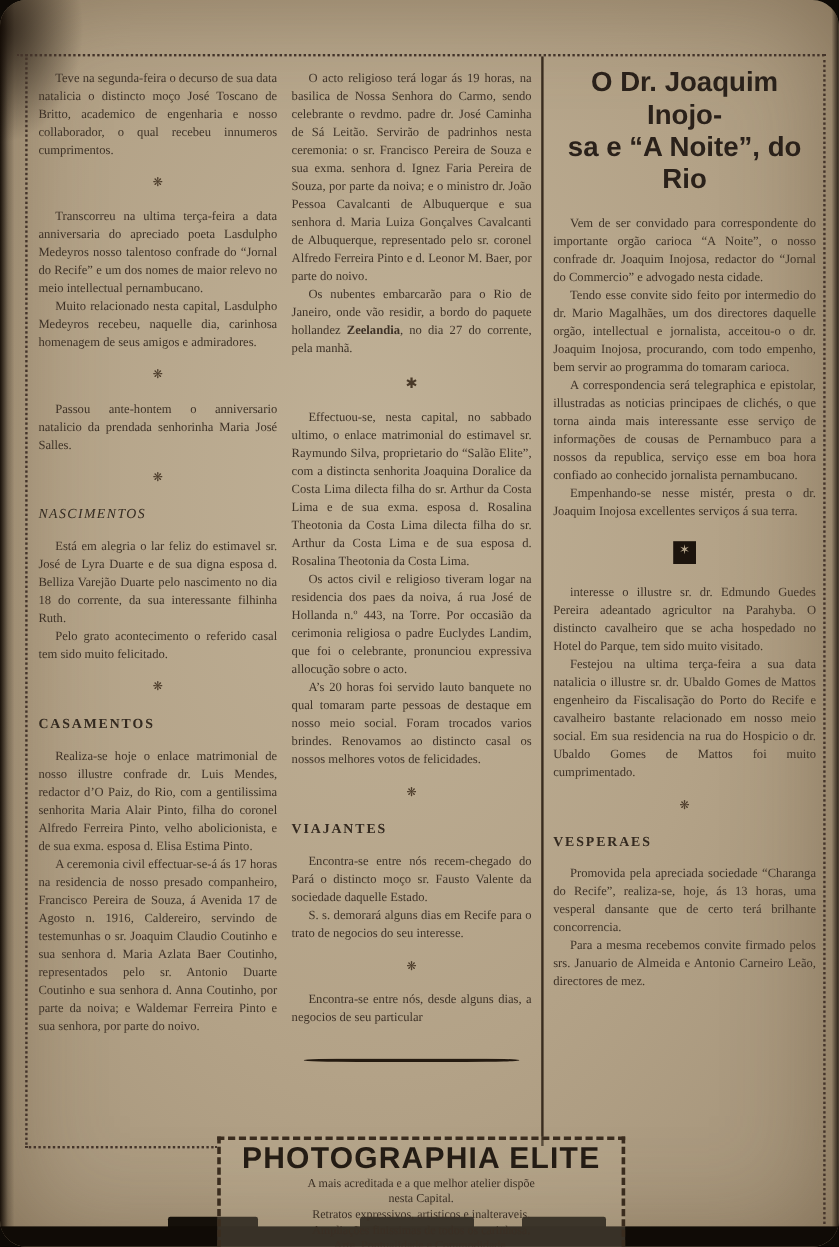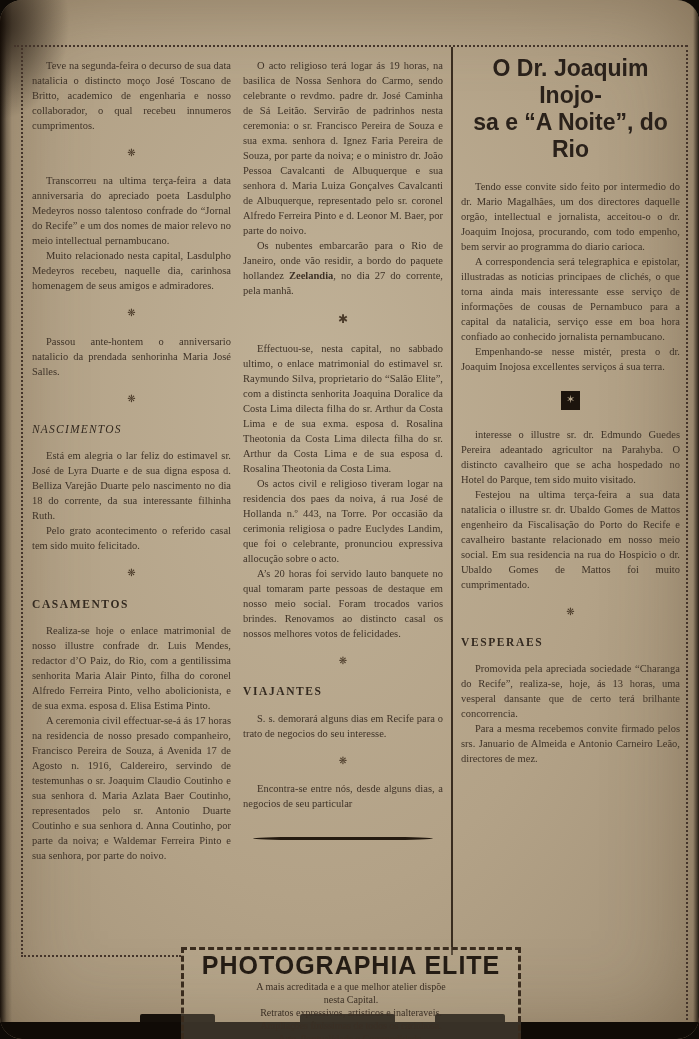--- a/index.html
+++ b/index.html
@@ -89,34 +89,36 @@
 
   <div class="col" style="left:243px;top:58px;width:200px;">
     <p class="p">O acto religioso terá logar ás 19 horas, na basilica de Nossa Senhora do Carmo, sendo celebrante o revdmo. padre dr. José Caminha de Sá Leitão. Servirão de padrinhos nesta ceremonia: o sr. Francisco Pereira de Souza e sua exma. senhora d. Ignez Faria Pereira de Souza, por parte da noiva; e o ministro dr. João Pessoa Cavalcanti de Albuquerque e sua senhora d. Maria Luiza Gonçalves Cavalcanti de Albuquerque, representado pelo sr. coronel Alfredo Ferreira Pinto e d. Leonor M. Baer, por parte do noivo.</p>
     <p class="p"><span>Os nubentes embarcarão para o Rio de Janeiro, onde vão residir, a bordo do paquete hollandez </span><span class="bold">Zeelandia</span><span>, no dia 27 do corrente, pela manhã.</span></p>
     <div class="ornament star">✱</div>
     <p class="p">Effectuou-se, nesta capital, no sabbado ultimo, o enlace matrimonial do estimavel sr. Raymundo Silva, proprietario do “Salão Elite”, com a distincta senhorita Joaquina Doralice da Costa Lima dilecta filha do sr. Arthur da Costa Lima e de sua exma. esposa d. Rosalina Theotonia da Costa Lima dilecta filha do sr. Arthur da Costa Lima e de sua esposa d. Rosalina Theotonia da Costa Lima.</p>
     <p class="p">Os actos civil e religioso tiveram logar na residencia dos paes da noiva, á rua José de Hollanda n.º 443, na Torre. Por occasião da cerimonia religiosa o padre Euclydes Landim, que foi o celebrante, pronunciou expressiva allocução sobre o acto.</p>
     <p class="p">A’s 20 horas foi servido lauto banquete no qual tomaram parte pessoas de destaque em nosso meio social. Foram trocados varios brindes. Renovamos ao distincto casal os nossos melhores votos de felicidades.</p>
     <div class="ornament">❋</div>
     <div class="sec">VIAJANTES</div>
+    <p class="p">Encontra-se entre nós recem-chegado do Pará o distincto moço sr. Fausto Valente da sociedade daquelle Estado.</p>
     <p class="p">S. s. demorará alguns dias em Recife para o trato de negocios do seu interesse.</p>
     <div class="ornament">❋</div>
     <p class="p">Encontra-se entre nós, desde alguns dias, a negocios de seu particular</p>
     <div class="endrule"></div>
   </div>
 
   <div class="col" style="left:461px;top:55px;width:219px;">
     <h1 class="headline">
       <span>O Dr. Joaquim Inojo-</span>
       <span>sa e “A Noite”, do</span>
       <span>Rio</span>
     </h1>
-    <p class="p">Tendo esse convite sido feito por intermedio do dr. Mario Magalhães, um dos directores daquelle orgão, intellectual e jornalista, acceitou-o o dr. Joaquim Inojosa, procurando, com todo empenho, bem servir ao programma do diario carioca.</p>
-    <p class="p">A correspondencia será telegraphica e epistolar, illustradas as noticias principaes de clichés, o que torna ainda mais interessante esse serviço de informações de cousas de Pernambuco para a capital da natalicia, serviço esse em boa hora confiado ao conhecido jornalista pernambucano.</p>
+    <p class="p">Vem de ser convidado para correspondente do importante orgão carioca “A Noite”, o nosso confrade dr. Joaquim Inojosa, redactor do “Jornal do Commercio” e advogado nesta cidade.</p>
+    <p class="p">Tendo esse convite sido feito por intermedio do dr. Mario Magalhães, um dos directores daquelle orgão, intellectual e jornalista, acceitou-o o dr. Joaquim Inojosa, procurando, com todo empenho, bem servir ao programma do tomaram carioca.</p>
+    <p class="p">A correspondencia será telegraphica e epistolar, illustradas as noticias principaes de clichés, o que torna ainda mais interessante esse serviço de informações de cousas de Pernambuco para a nossos da republica, serviço esse em boa hora confiado ao conhecido jornalista pernambucano.</p>
     <p class="p">Empenhando-se nesse mistér, presta o dr. Joaquim Inojosa excellentes serviços á sua terra.</p>
     <div class="sq-ornament">✶</div>
     <p class="p">interesse o illustre sr. dr. Edmundo Guedes Pereira adeantado agricultor na Parahyba. O distincto cavalheiro que se acha hospedado no Hotel do Parque, tem sido muito visitado.</p>
     <p class="p">Festejou na ultima terça-feira a sua data natalicia o illustre sr. dr. Ubaldo Gomes de Mattos engenheiro da Fiscalisação do Porto do Recife e cavalheiro bastante relacionado em nosso meio social. Em sua residencia na rua do Hospicio o dr. Ubaldo Gomes de Mattos foi muito cumprimentado.</p>
     <div class="ornament">❋</div>
     <div class="sec">VESPERAES</div>
     <p class="p">Promovida pela apreciada sociedade “Charanga do Recife”, realiza-se, hoje, ás 13 horas, uma vesperal dansante que de certo terá brilhante concorrencia.</p>
     <p class="p">Para a mesma recebemos convite firmado pelos srs. Januario de Almeida e Antonio Carneiro Leão, directores de mez.</p>
   </div>
 

